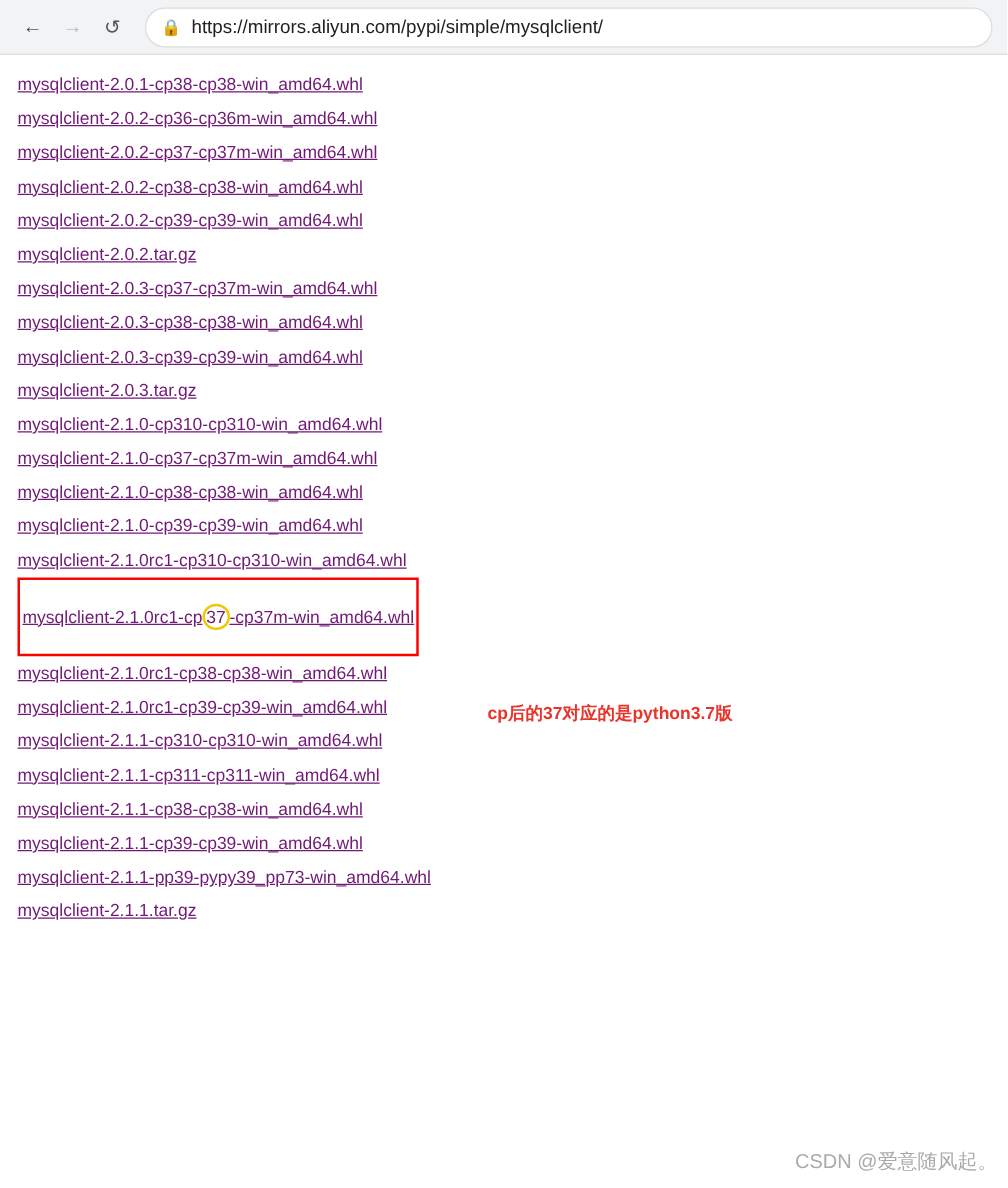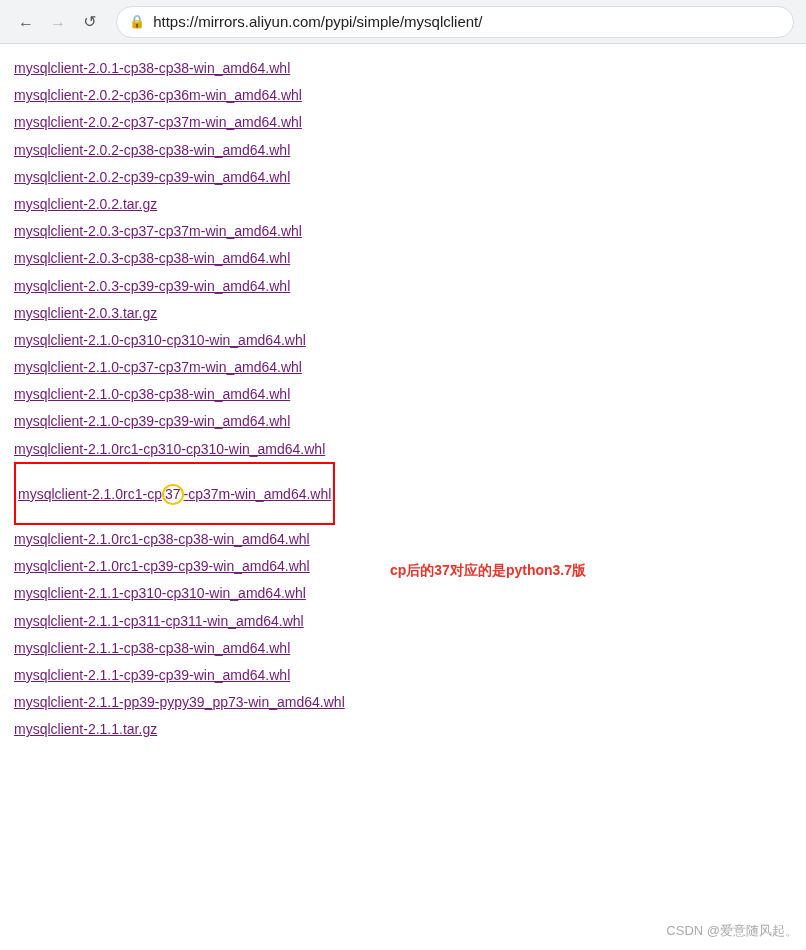--- a/index.html
+++ b/index.html
@@ -106,21 +106,21 @@
       font-size: 14px;
       font-weight: bold;
       pointer-events: none;
     }
 
     
     .csdn-watermark {
       position: fixed;
       bottom: 10px;
       right: 8px;
-      font-size: 13px;
+      font-size: 16px;
       color: #aaa;
     }
   </style>
 </head>
 <body>
 
 <div class="browser-chrome">
   <div class="nav-buttons">
     <button class="nav-btn">←</button>
     <button class="nav-btn disabled">→</button>

